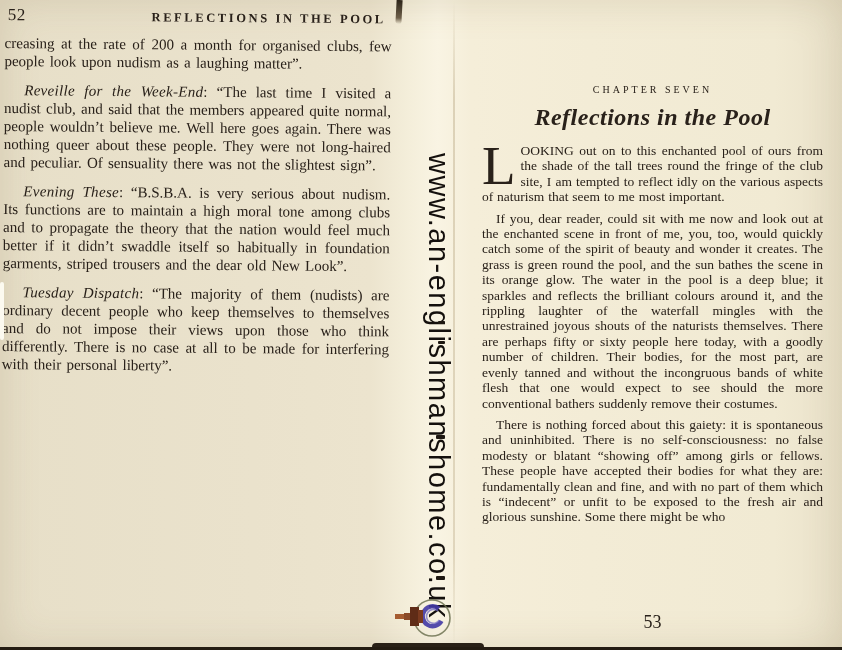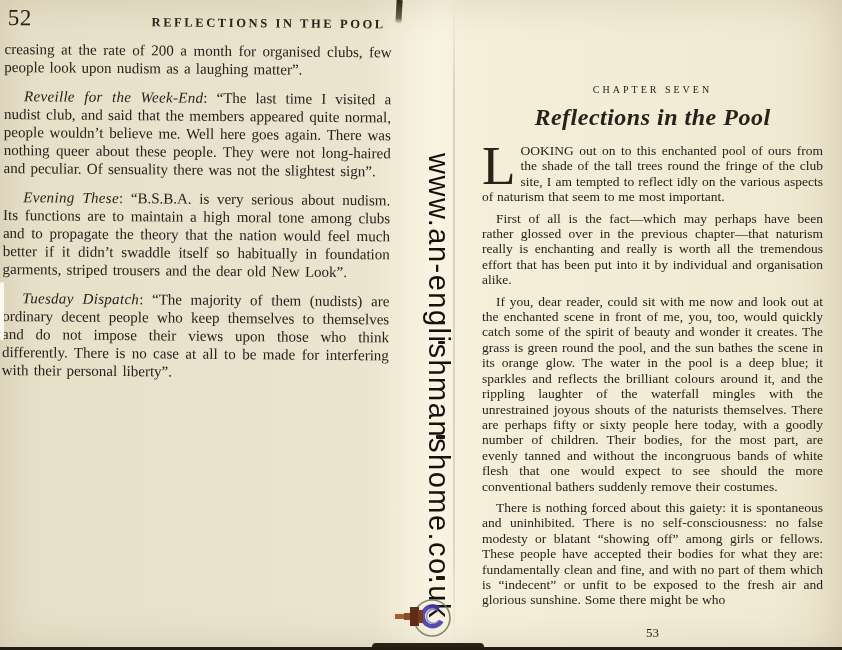--- a/index.html
+++ b/index.html
@@ -9,35 +9,35 @@
     background:linear-gradient(90deg,
       #e7dfc8 0%, #eae2cc 30%, #ece4ce 44%,
       #f4eeda 48.5%, #f9f4e3 52%, #f5eed9 56%,
       #f3ecd6 70%, #f1ead3 92%, #e9e1c9 100%);
     box-shadow:inset 0 0 40px rgba(120,100,60,.18);
   }
   
   .page-left{position:absolute;left:0;top:0;width:404px;height:650px;}
   .lp-inner{transform:rotate(.5deg);transform-origin:0 0;padding:5px 12px 0 5px;}
   .lp-header{display:flex;align-items:baseline;margin-bottom:9px;padding-left:3px;}
-  .lp-num{font-size:23px;letter-spacing:.5px;}
+  .lp-num{font-size:17px;letter-spacing:.5px;}
   .lp-run{margin-left:auto;margin-right:6px;font-size:12.5px;letter-spacing:2.6px;font-weight:bold;font-stretch:normal;}
   .lp-body{font-size:15px;line-height:18px;text-align:justify;word-spacing:1.5px;}
   .lp-body p{margin:0 0 11px 0;}
   .lp-body p.q{text-indent:20px;}
   .lp-body em{font-style:italic;letter-spacing:.3px;}
   
   .page-right{position:absolute;left:482px;top:0;width:341px;height:650px;}
   .chapter-label{margin-top:84px;text-align:center;font-size:10px;letter-spacing:3px;}
   .chapter-title{margin:9px 0 12px 0;text-align:center;font-size:24px;font-weight:bold;font-style:italic;letter-spacing:.5px;}
   .rp-body{font-size:13.5px;line-height:15.4px;text-align:justify;word-spacing:.5px;}
   .rp-body p{margin:0 0 6px 0;text-indent:14px;}
   .rp-body p.first{text-indent:0;}
   .dropcap{float:left;font-size:55px;line-height:43px;padding:1px 5px 0 0;font-weight:normal;}
-  .rp-num{position:absolute;left:0;right:0;bottom:9px;text-align:center;font-size:13px;}
+  .rp-num{position:absolute;left:0;right:0;bottom:17px;text-align:center;font-size:18px;}
   
   .watermark{
     position:absolute;left:420px;top:153px;
     writing-mode:vertical-rl;
     font-family:"Liberation Sans","DejaVu Sans",sans-serif;
     font-size:29px;letter-spacing:1.5px;color:#14100d;line-height:37px;
   }
   .stamp{position:absolute;left:393px;top:593px;}
   
   .spine-notch{position:absolute;left:396px;top:0;width:6px;height:24px;
@@ -72,21 +72,20 @@
         <p class="q"><em>Tuesday Dispatch</em><span>: “The majority of them (nudists) are ordinary decent people who keep themselves to themselves and do not impose their views upon those who think differently. There is no case at all to be made for interfering with their personal liberty”.</span></p>
       </div>
     </div>
   </section>
 
   <section class="page-right">
     <div class="chapter-label">CHAPTER SEVEN</div>
     <h1 class="chapter-title">Reflections in the Pool</h1>
     <div class="rp-body">
       <p class="first"><span class="dropcap">L</span><span>OOKING out on to this enchanted pool of ours from the shade of the tall trees round the fringe of the club site, I am tempted to reflect idly on the various aspects of naturism that seem to me most important.</span></p>
-      <p>First of all is the fact—which may perhaps have been rather glossed over in the previous chapter—that naturism really is enchanting and really is worth all the tremendous effort that has been put into it by individual and organisation alike.</p>
       <p>If you, dear reader, could sit with me now and look out at the enchanted scene in front of me, you, too, would quickly catch some of the spirit of beauty and wonder it creates. The grass is green round the pool, and the sun bathes the scene in its orange glow. The water in the pool is a deep blue; it sparkles and reflects the brilliant colours around it, and the rippling laughter of the waterfall mingles with the unrestrained joyous shouts of the naturists themselves. There are perhaps fifty or sixty people here today, with a goodly number of children. Their bodies, for the most part, are evenly tanned and without the incongruous bands of white flesh that one would expect to see should the more conventional bathers suddenly remove their costumes.</p>
       <p>There is nothing forced about this gaiety: it is spontaneous and uninhibited. There is no self-consciousness: no false modesty or blatant “showing off” among girls or fellows. These people have accepted their bodies for what they are: fundamentally clean and fine, and with no part of them which is “indecent” or unfit to be exposed to the fresh air and glorious sunshine. Some there might be who</p>
     </div>
     <div class="rp-num">53</div>
   </section>
 
   <div class="watermark">www.an-englishmanshome.co.uk</div>
 
   <svg class="stamp" width="66" height="54" viewBox="0 0 66 54">
     <circle cx="39" cy="25" r="18" fill="none" stroke="#6e7352" stroke-width="1.6" opacity="0.85"></circle>

